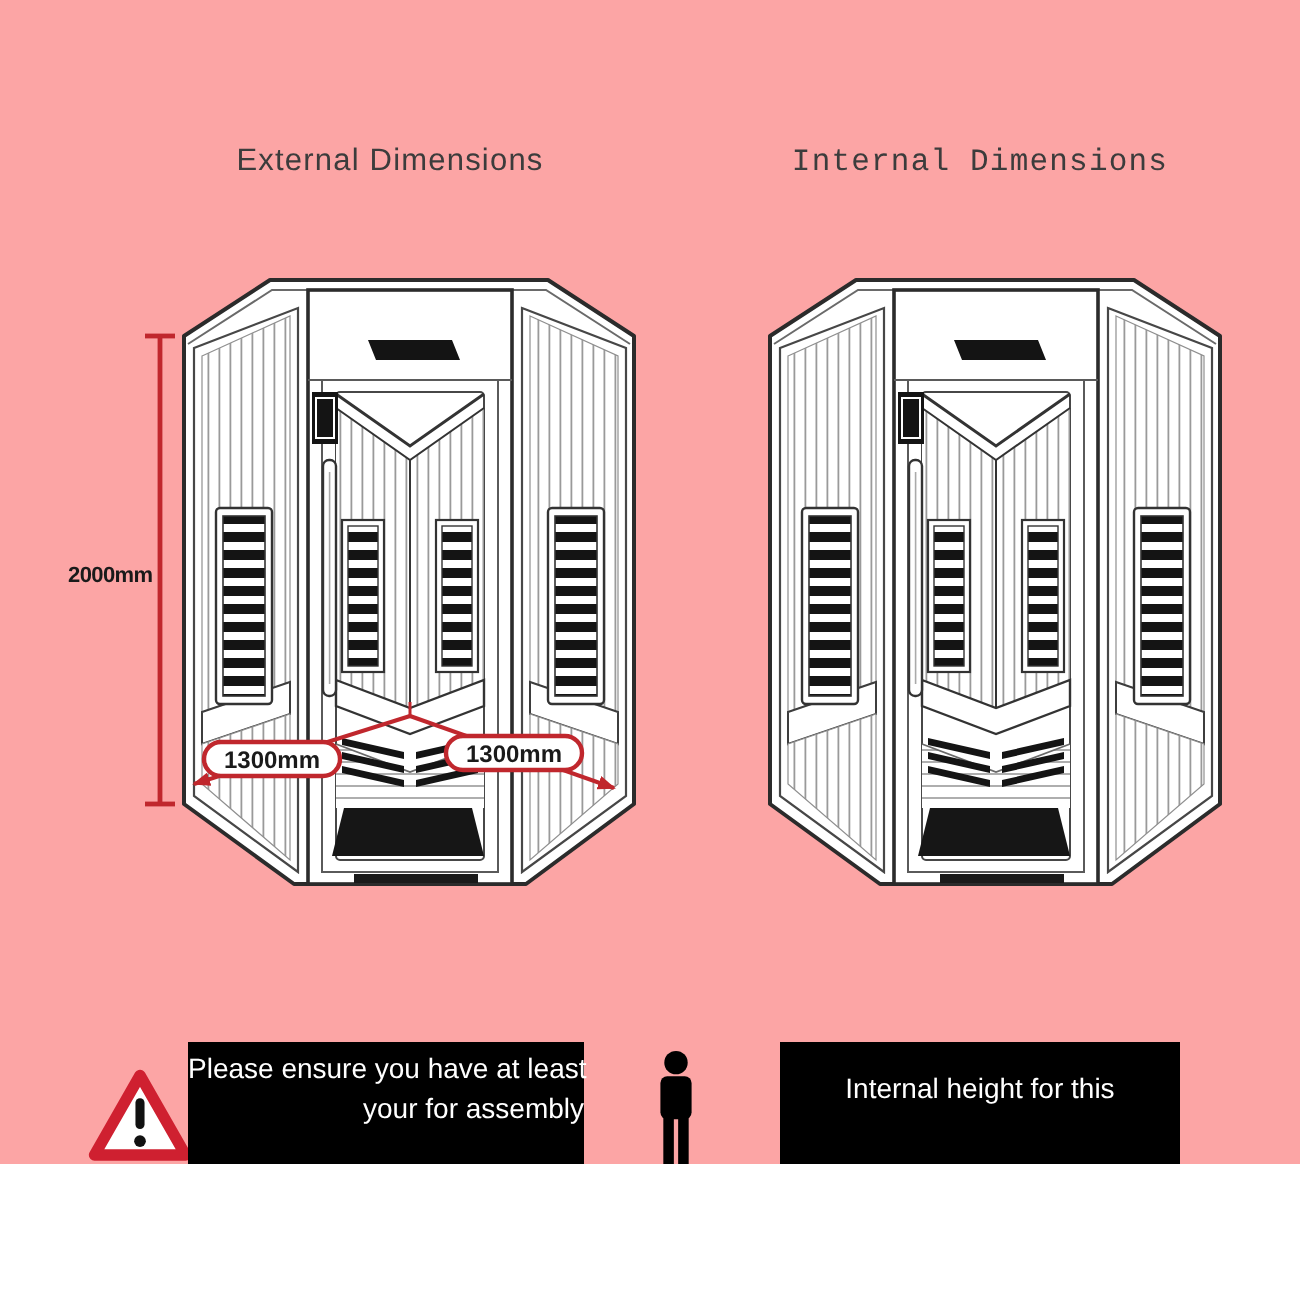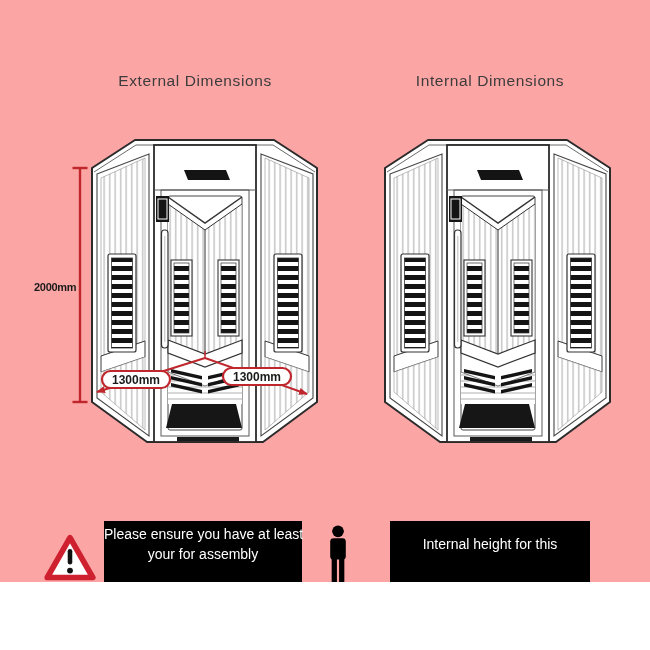--- a/index.html
+++ b/index.html
@@ -5,30 +5,30 @@
   html,body{margin:0;padding:0;background:#fff;}
   .stage{
     position:relative;width:650px;height:582px;background:#fca5a5;overflow:hidden;
     font-family:"Liberation Sans",sans-serif;
   }
   .fig-title{
     position:absolute;top:72px;width:270px;text-align:center;
     font-size:15.5px;letter-spacing:.6px;color:#3c3c3c;
   }
   .fig-title.left{left:60px;}
-  .fig-title.right{left:355px;}
+  .fig-title.right{left:355px;font-family:Liberation Mono, monospace;}
   .panel-svg{position:absolute;top:120px;width:300px;height:360px;}
   .panel-svg.left{left:30px;}
   .panel-svg.right{left:323px;}
   .note-box{
     position:absolute;top:521px;height:84px;background:#000;color:#fff;
     text-align:center;box-sizing:border-box;
   }
   .note-box .ln{font-size:14px;line-height:20px;white-space:nowrap;}
-  .note-assembly{left:104px;width:198px;padding-top:3px;}
+  .note-assembly{left:94px;width:198px;padding-top:3px;text-align:right;}
   .note-height{left:390px;width:200px;padding-top:13px;}
   .warn-icon{position:absolute;left:44px;top:532px;width:52px;height:52px;}
   .person-icon{position:absolute;left:323px;top:524px;width:30px;height:78px;}
   svg text.dim{font-family:"Liberation Sans",sans-serif;font-weight:bold;fill:#1a1a1a;}
 </style>
 </head>
 <body>
 
 <div class="stage">
 

